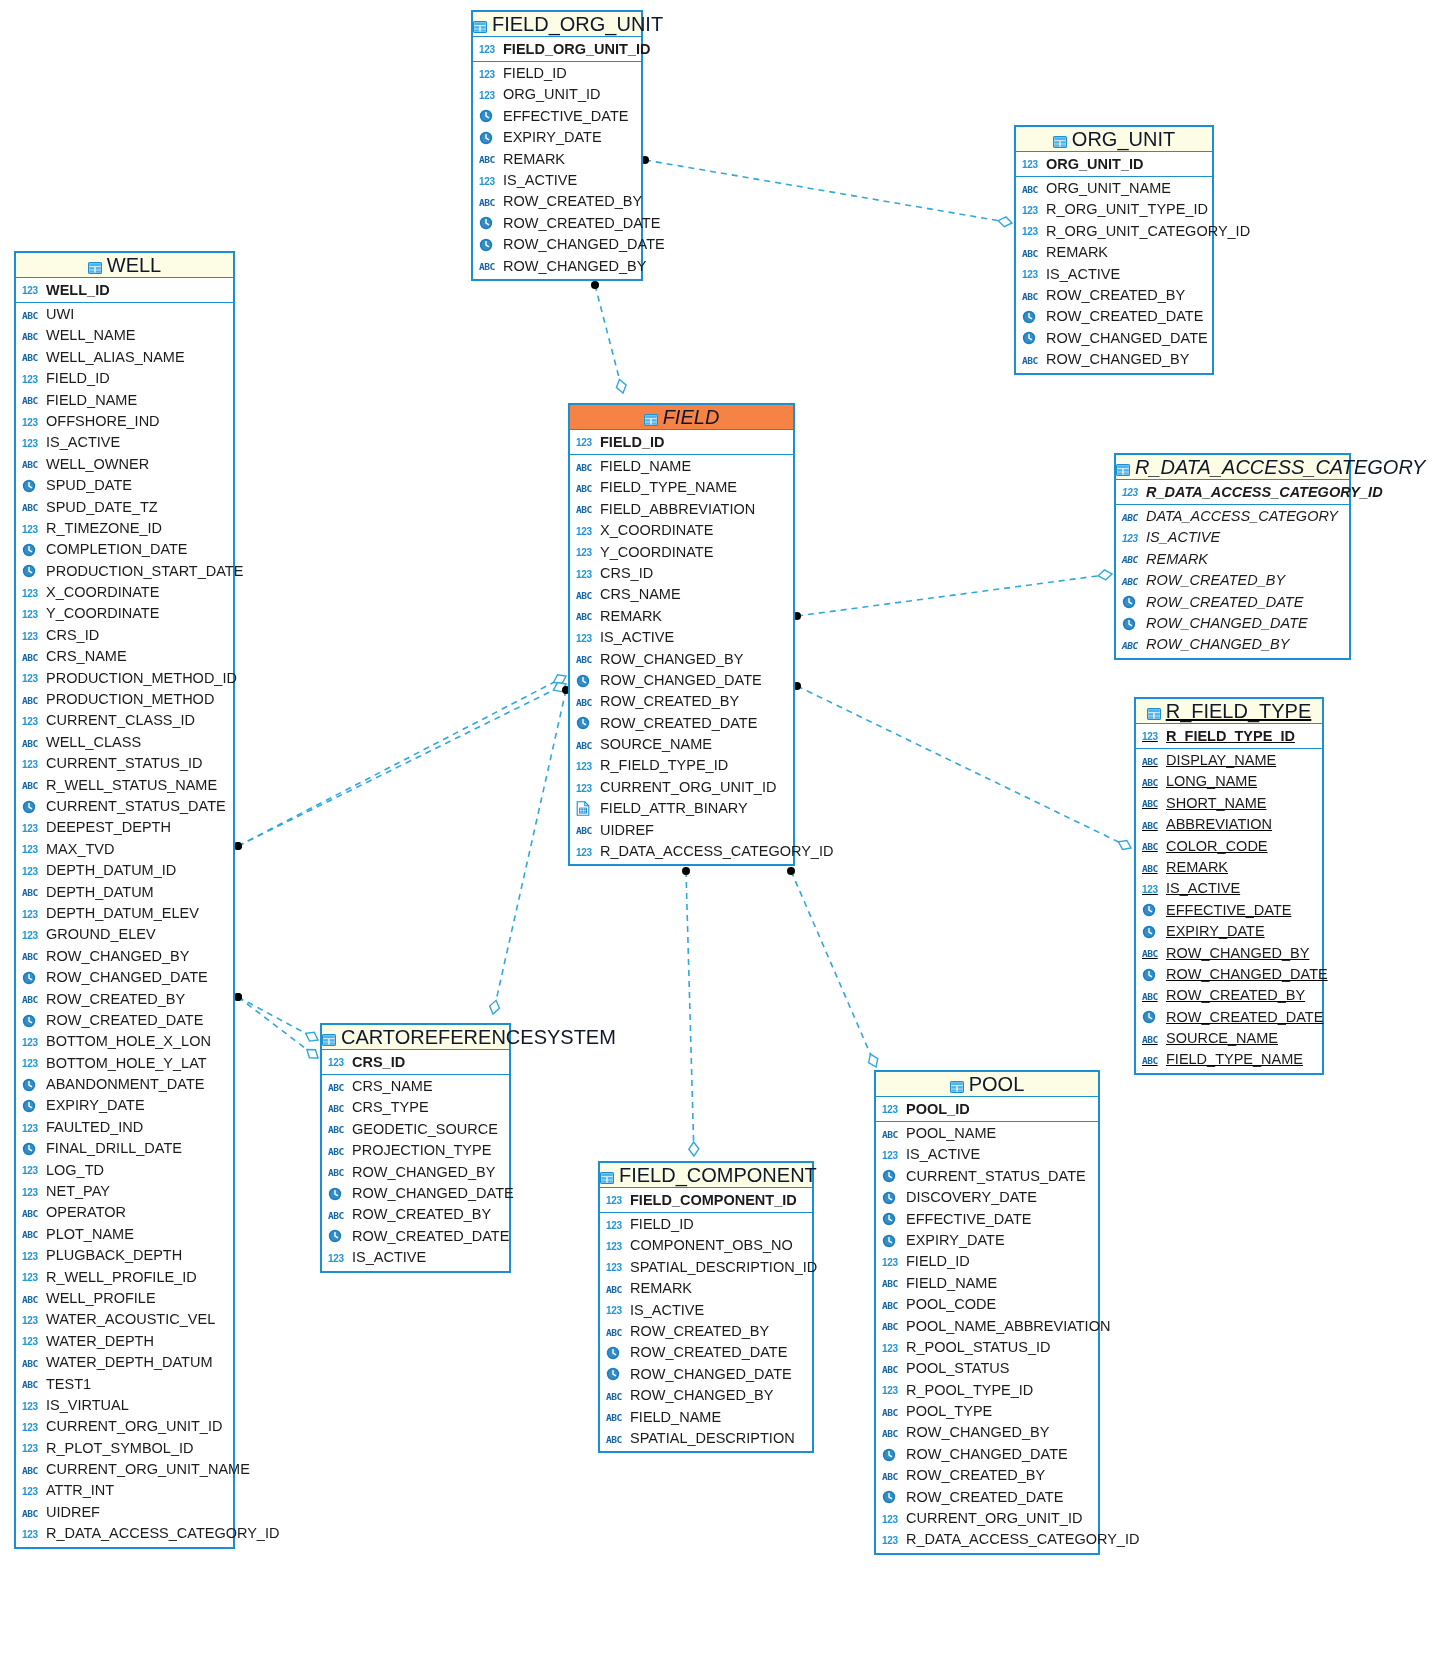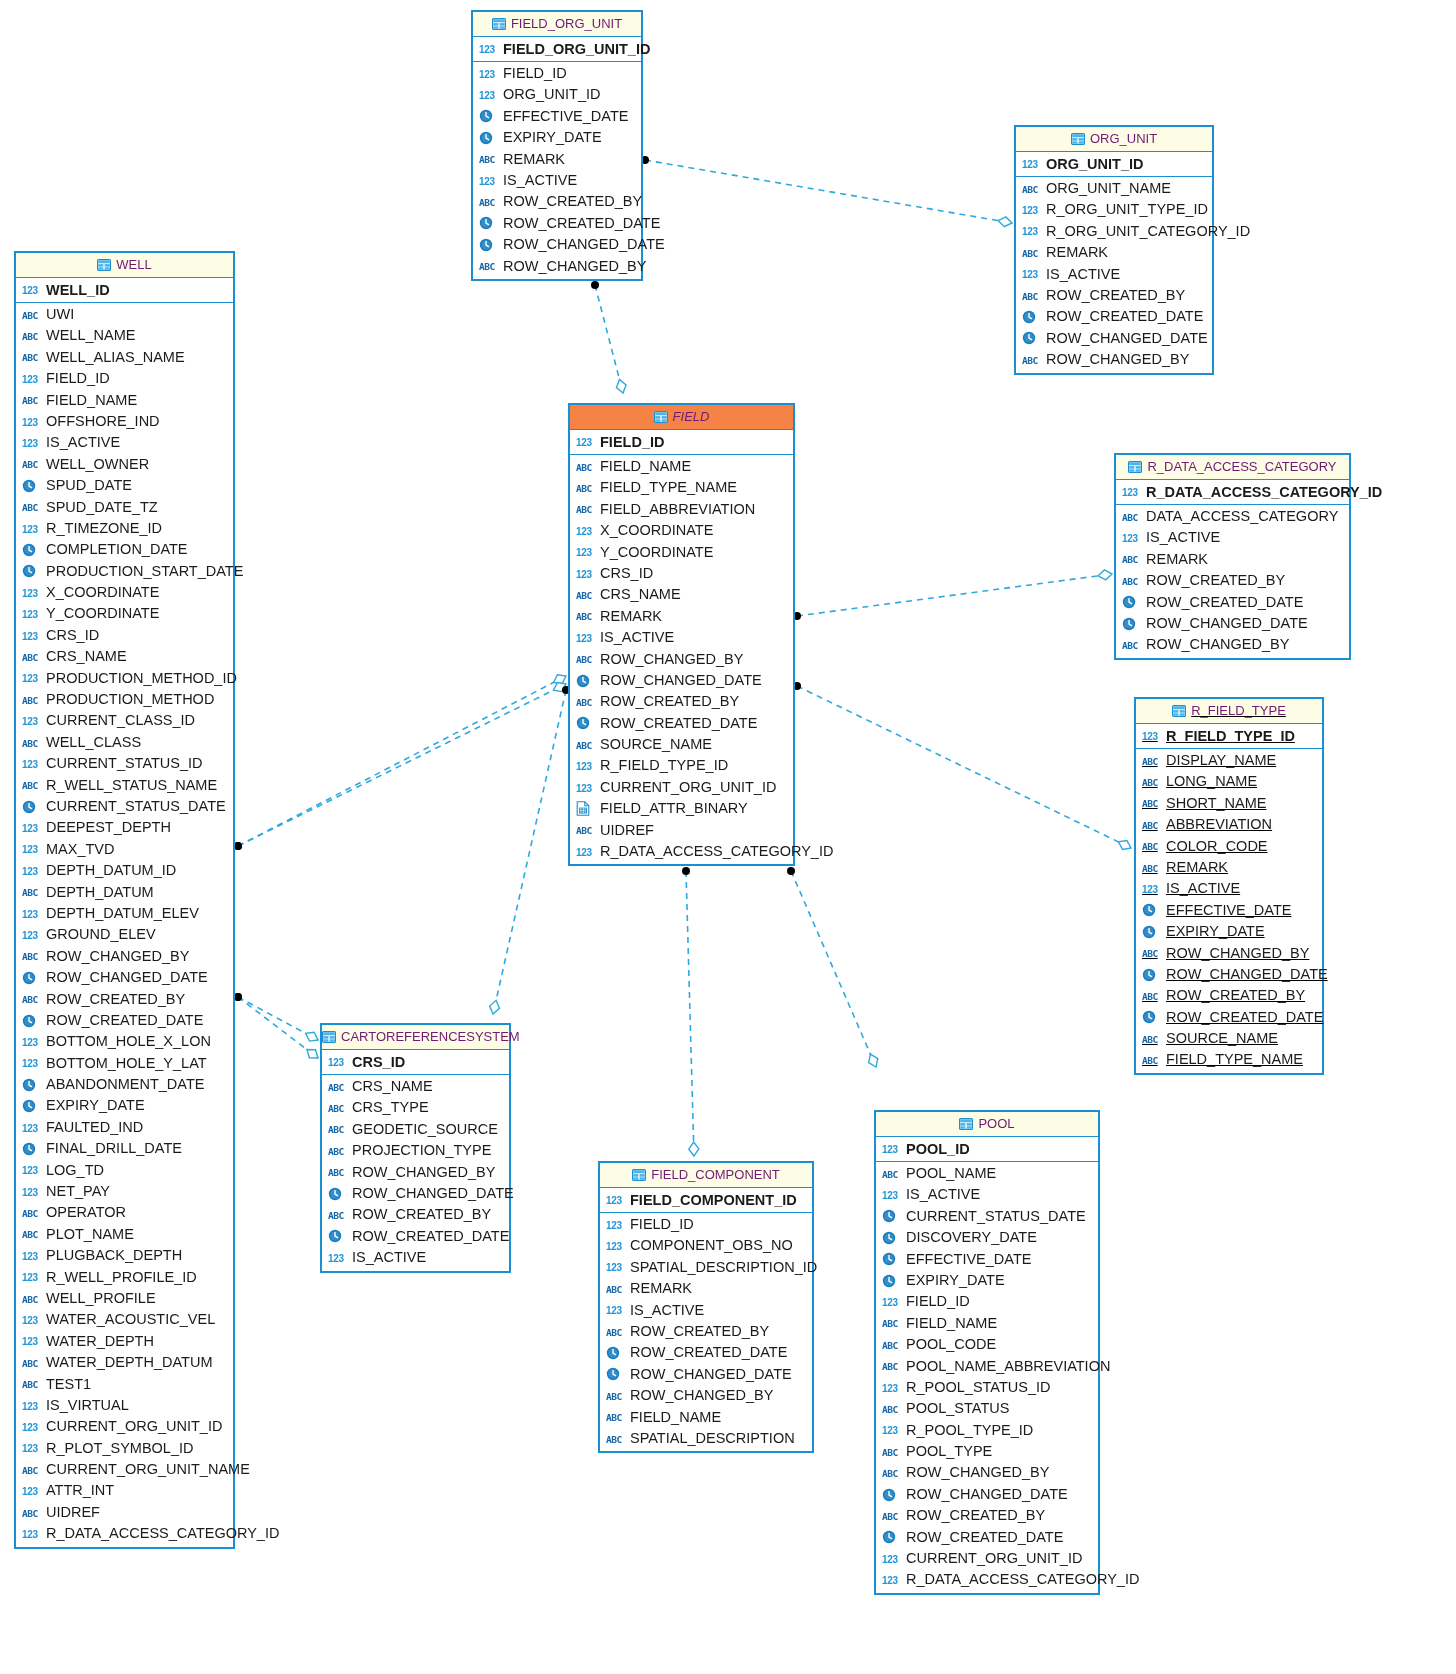--- a/index.html
+++ b/index.html
@@ -2,21 +2,21 @@
 <html><head>
 <meta charset="utf-8">
 <style>
   html,body{margin:0;padding:0;background:#ffffff;}
   body{width:1456px;height:1674px;position:relative;font-family:"Liberation Sans",sans-serif;-webkit-font-smoothing:antialiased;}
   #canvas{position:absolute;left:0;top:0;width:1456px;height:1674px;overflow:hidden;}
   #edges{position:absolute;left:0;top:0;width:1456px;height:1674px;pointer-events:none;}
 
   .tbl{position:absolute;border:2px solid #1a8fd1;background:#ffffff;box-sizing:border-box;}
   .tbl .hdr{background:#fdfce4;border-bottom:1px solid #1a8fd1;height:24px;line-height:24px;
-            text-align:center;font-size:13px;color:#701a75;position:relative;white-space:nowrap;}
+            text-align:center;font-size:20px;color:#0f172a;position:relative;white-space:nowrap;}
   .tbl.accent .hdr{background:#f58345;font-style:italic;}
   .tbl .hdr .ticon{display:inline-block;vertical-align:-2px;margin-right:5px;}
   .tbl .pk{border-bottom:1px solid #1a8fd1;}
   .row{height:21.4px;line-height:21.4px;font-size:14.5px;color:#1b1b1b;white-space:nowrap;
        padding-left:6px;display:flex;align-items:center;}
   .row.pkrow{font-weight:bold;height:24px;line-height:24px;}
   .ic{display:inline-block;width:20px;min-width:20px;margin-right:4px;text-align:left;line-height:0;}
   .ic svg{vertical-align:middle;}
   .lbl{display:inline-block;}
   .num{font-size:10px;color:#2196d6;font-weight:bold;letter-spacing:-0.3px;font-family:"Liberation Sans",sans-serif;}
@@ -620,21 +620,21 @@
           <div class="row">
             <span class="ic"><span class="abc">ABC</span></span>
             <span class="lbl">UIDREF</span>
           </div>
           <div class="row">
             <span class="ic"><span class="num">123</span></span>
             <span class="lbl">R_DATA_ACCESS_CATEGORY_ID</span>
           </div>
         </div>
       </div>
-      <div class="tbl" style="left: 1114px; top: 453px; width: 237px;">
+      <div class="tbl" style="left: 1114px; top: 453px; width: 237px; font-style: italic;">
         <div class="hdr"><span class="ticon"><svg width="14" height="12" viewBox="0 0 14 12">
               <rect x="0.6" y="0.6" width="12.8" height="10.8" rx="1" fill="#ffffff" stroke="#1a8fd1" stroke-width="1.2"></rect>
               <rect x="1.3" y="1.3" width="11.4" height="3" fill="#4eb3e8"></rect>
               <rect x="1.3" y="5.1" width="5.1" height="2.6" fill="#4eb3e8"></rect>
               <rect x="7.6" y="5.1" width="5.1" height="2.6" fill="#4eb3e8"></rect>
               <rect x="1.3" y="8.3" width="5.1" height="2.4" fill="#4eb3e8"></rect>
               <rect x="7.6" y="8.3" width="5.1" height="2.4" fill="#4eb3e8"></rect>
             </svg></span><span>R_DATA_ACCESS_CATEGORY</span></div>
         <div class="pk">
           <div class="row pkrow">
@@ -830,21 +830,21 @@
                 <path d="M7 3.4 L7 7.1 L9.6 8.6" stroke="#ffffff" stroke-width="1.4" fill="none" stroke-linecap="round"></path>
               </svg></span>
             <span class="lbl">ROW_CREATED_DATE</span>
           </div>
           <div class="row">
             <span class="ic"><span class="num">123</span></span>
             <span class="lbl">IS_ACTIVE</span>
           </div>
         </div>
       </div>
-      <div class="tbl" style="left: 874px; top: 1070px; width: 226px; margin-top: 40px;">
+      <div class="tbl" style="left: 874px; top: 1070px; width: 226px;">
         <div class="hdr"><span class="ticon"><svg width="14" height="12" viewBox="0 0 14 12">
               <rect x="0.6" y="0.6" width="12.8" height="10.8" rx="1" fill="#ffffff" stroke="#1a8fd1" stroke-width="1.2"></rect>
               <rect x="1.3" y="1.3" width="11.4" height="3" fill="#4eb3e8"></rect>
               <rect x="1.3" y="5.1" width="5.1" height="2.6" fill="#4eb3e8"></rect>
               <rect x="7.6" y="5.1" width="5.1" height="2.6" fill="#4eb3e8"></rect>
               <rect x="1.3" y="8.3" width="5.1" height="2.4" fill="#4eb3e8"></rect>
               <rect x="7.6" y="8.3" width="5.1" height="2.4" fill="#4eb3e8"></rect>
             </svg></span><span>POOL</span></div>
         <div class="pk">
           <div class="row pkrow">

